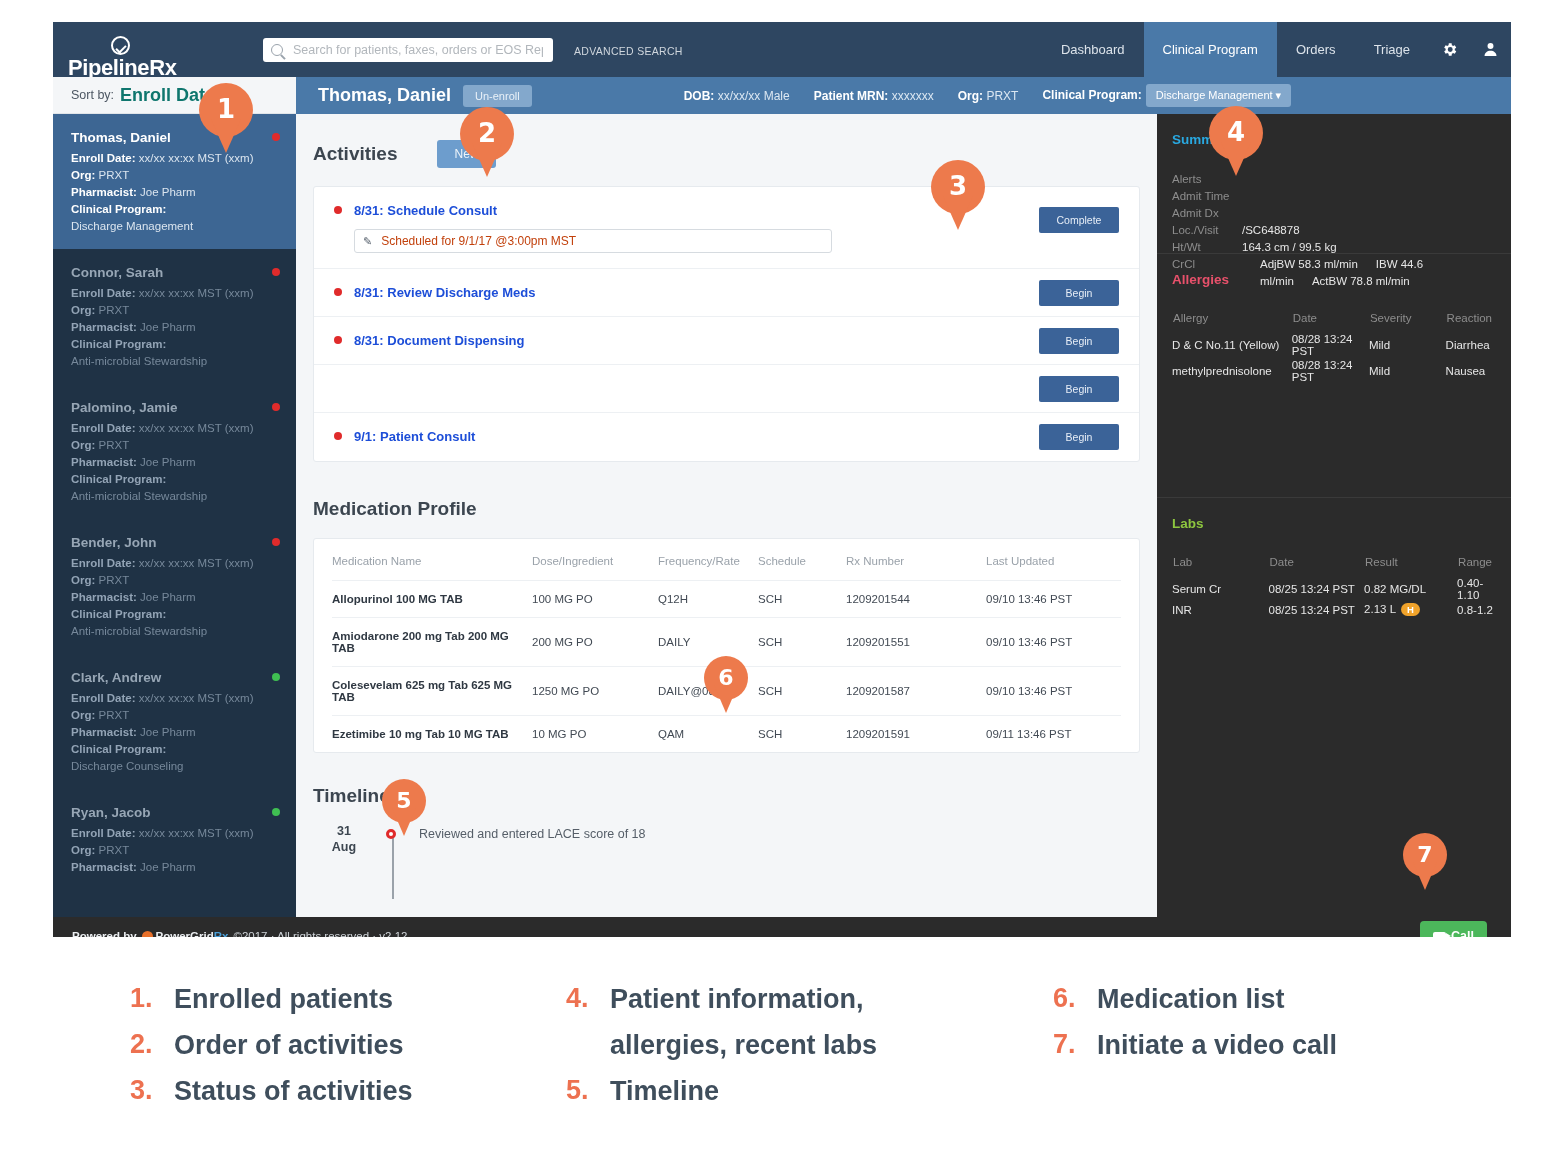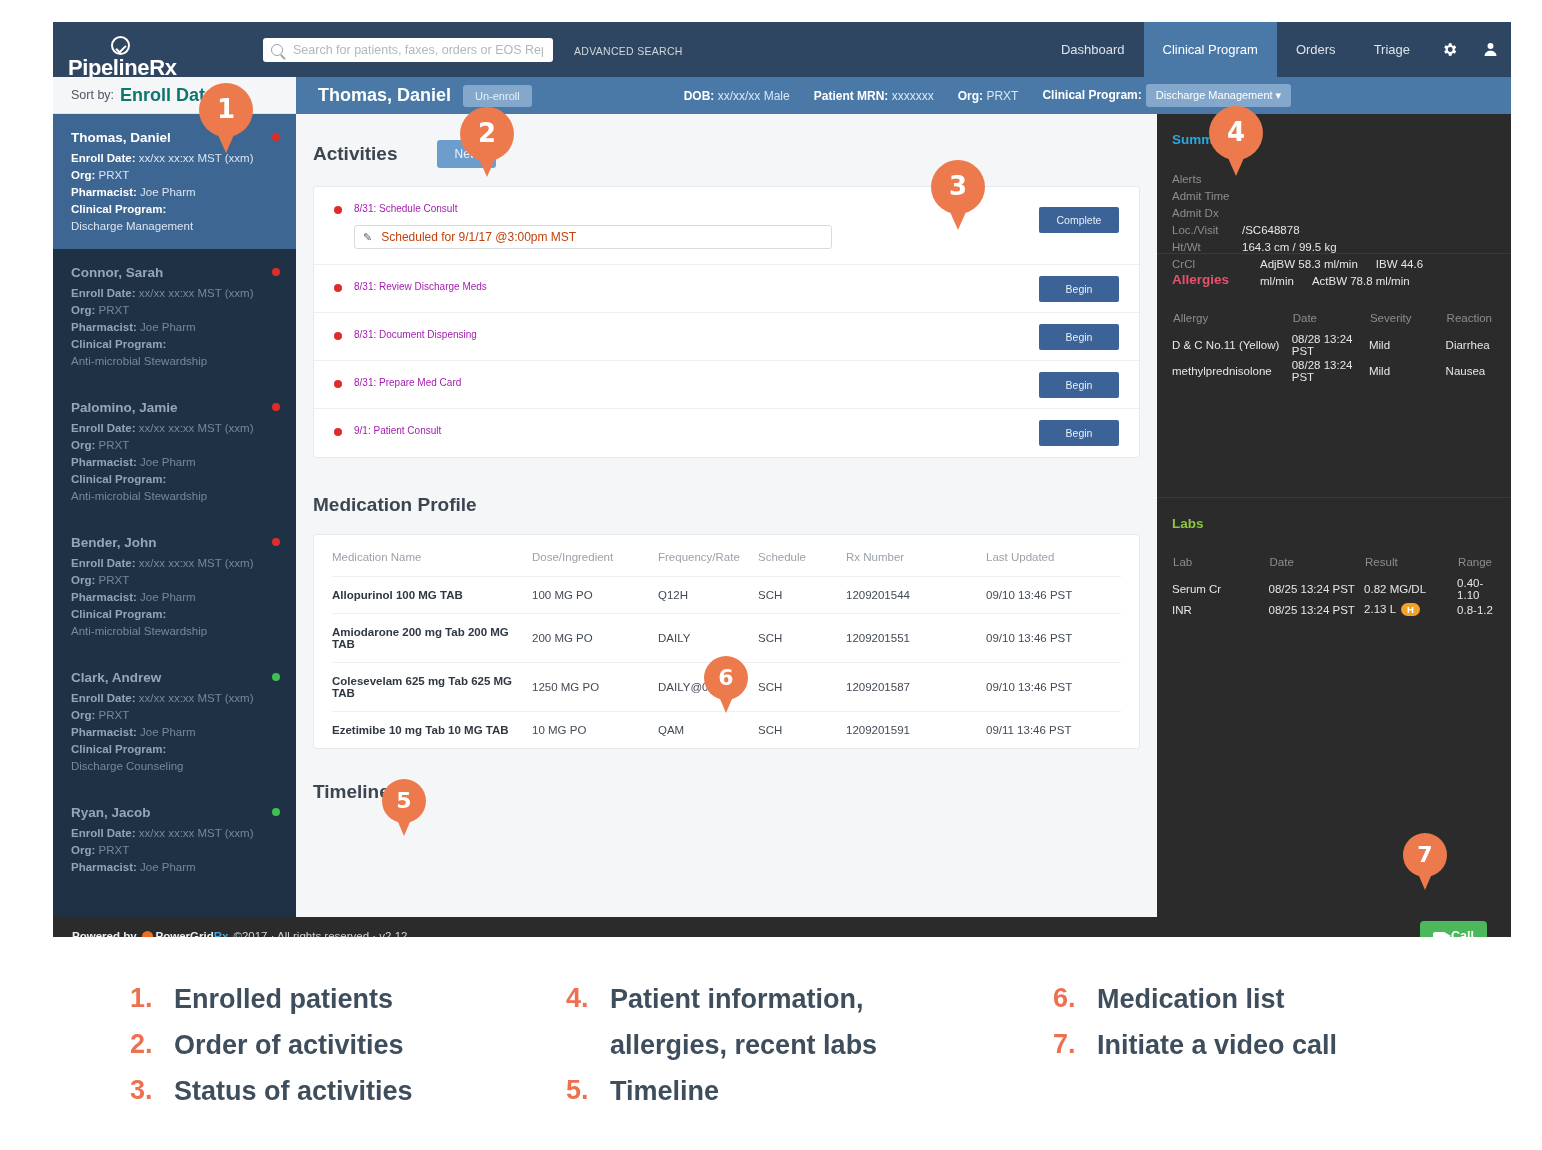--- a/index.html
+++ b/index.html
@@ -67,21 +67,21 @@
   .dot.green{background:#3fbf52;}
 
   
   .main{position:absolute;left:243px;top:92px;width:861px;height:803px;background:#f4f6f8;overflow:hidden;}
   .sec-title{font-size:19px;color:#3c4650;font-weight:bold;}
   .activities-head{display:flex;align-items:center;padding:26px 0 0 17px;gap:24px;}
   .btn-new{margin-left:16px;background:#6d9dcd;color:#edf4fa;border:0;border-radius:3px;padding:7px 17px;font-size:12px;font-family:inherit;cursor:pointer;}
   .card{background:#fff;border:1px solid #e6eaee;border-radius:3px;margin:18px 17px 0 17px;}
   .act-row{position:relative;padding:16px 20px 15px 20px;border-bottom:1px solid #edf0f3;min-height:35px;box-sizing:border-box;}
   .act-row:last-child{border-bottom:0;}
-  .act-label{font-size:10px;font-weight:normal;color:#a21caf;padding-left:20px;position:relative;}
+  .act-label{font-size:13px;font-weight:bold;color:#1d4ed8;padding-left:20px;position:relative;}
   .act-bullet{position:absolute;left:0;top:3px;width:8px;height:8px;border-radius:50%;background:#e02b2b;}
   .act-btn{position:absolute;right:20px;top:50%;transform:translateY(-50%);background:#3b6398;color:#e7eef7;border:0;border-radius:2px;width:80px;padding:7px 0;font-size:10.5px;font-family:inherit;cursor:pointer;}
   .act-input{margin:11px 0 0 20px;width:478px;height:24px;border:1px solid #d6dbe0;border-radius:3px;display:flex;align-items:center;padding:0 8px;box-sizing:border-box;background:#fff;}
   .pencil{font-size:11px;color:#5a6470;margin-right:7px;}
   .act-input input{border:0;outline:0;font-size:12px;color:#c2410c;font-family:inherit;width:100%;}
 
   
   .medhead{padding:36px 0 0 17px;}
   table.med{width:100%;border-collapse:collapse;}
   table.med th{text-align:left;font-size:11.5px;color:#9aa2aa;font-weight:normal;padding:16px 0 13px 0;border-bottom:1px solid #edf0f3;}
@@ -275,21 +275,20 @@
         </div>
         <div class="act-row" style="min-height:48px">
           <div class="act-label"><span class="act-bullet"></span><span>8/31: Review Discharge Meds</span></div>
           <button class="act-btn">Begin</button>
         </div>
         <div class="act-row" style="min-height:48px">
           <div class="act-label"><span class="act-bullet"></span><span>8/31: Document Dispensing</span></div>
           <button class="act-btn">Begin</button>
         </div>
         <div class="act-row" style="min-height:48px">
-          <div class="act-label"><span class="act-bullet"></span><span>8/31: Prepare Med Card</span></div>
           <button class="act-btn">Begin</button>
         </div>
         <div class="act-row" style="min-height:48px">
           <div class="act-label"><span class="act-bullet"></span><span>9/1: Patient Consult</span></div>
           <button class="act-btn">Begin</button>
         </div>
       </div>
 
       <div class="medhead">
         <span class="sec-title">Medication Profile</span>
@@ -341,20 +340,29 @@
               <td>1209201591</td>
               <td>09/11 13:46 PST</td>
             </tr>
           </tbody>
         </table>
         </div>
       </div>
 
       <div class="tl-head">
         <span class="sec-title">Timeline</span>
+      </div>
+      <div class="tl-body" style="height:70px">
+        <div class="tl-date">
+          <div>31</div>
+          <div>Aug</div>
+        </div>
+        <div class="tl-line"></div>
+        <div class="tl-ring"></div>
+        <div class="tl-text">Reviewed and entered LACE score of 18</div>
       </div>
     </div>
 
     <div class="rpanel">
       <div class="rsec" style="height:140px;box-sizing:border-box">
         <h3 class="h-summary">Summary</h3>
         <div class="kv">
             <span class="k">Alerts</span>
             <span class="v"></span>
           </div>

